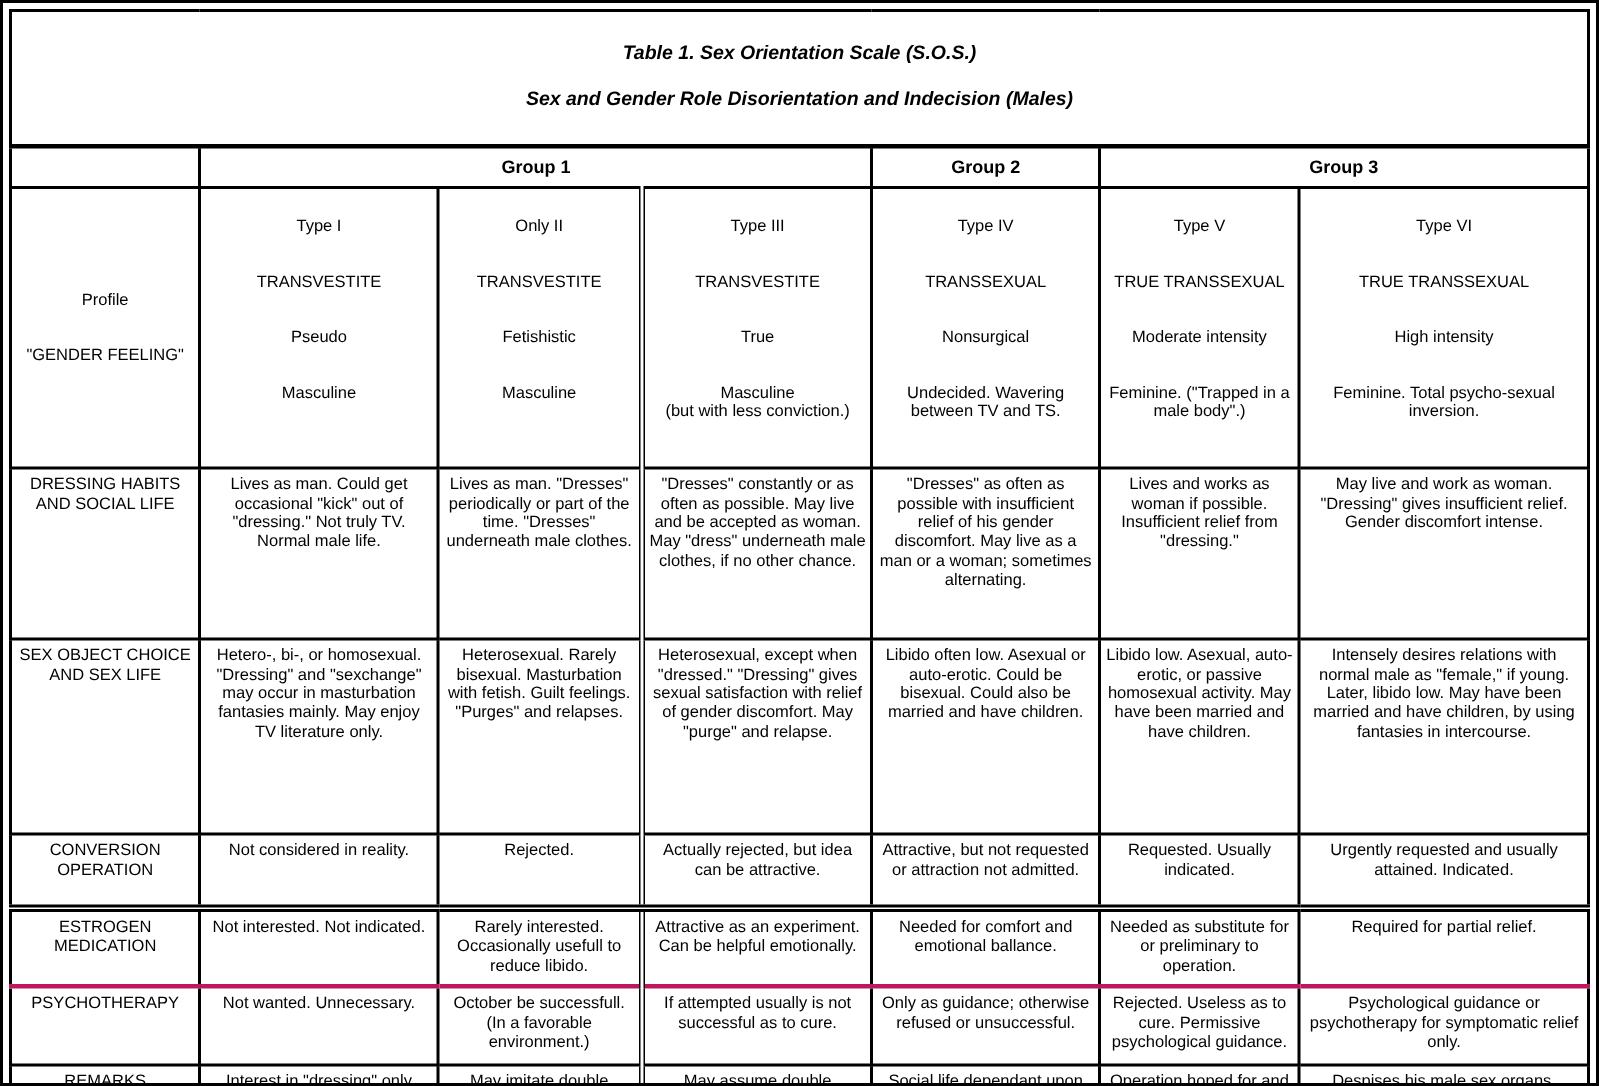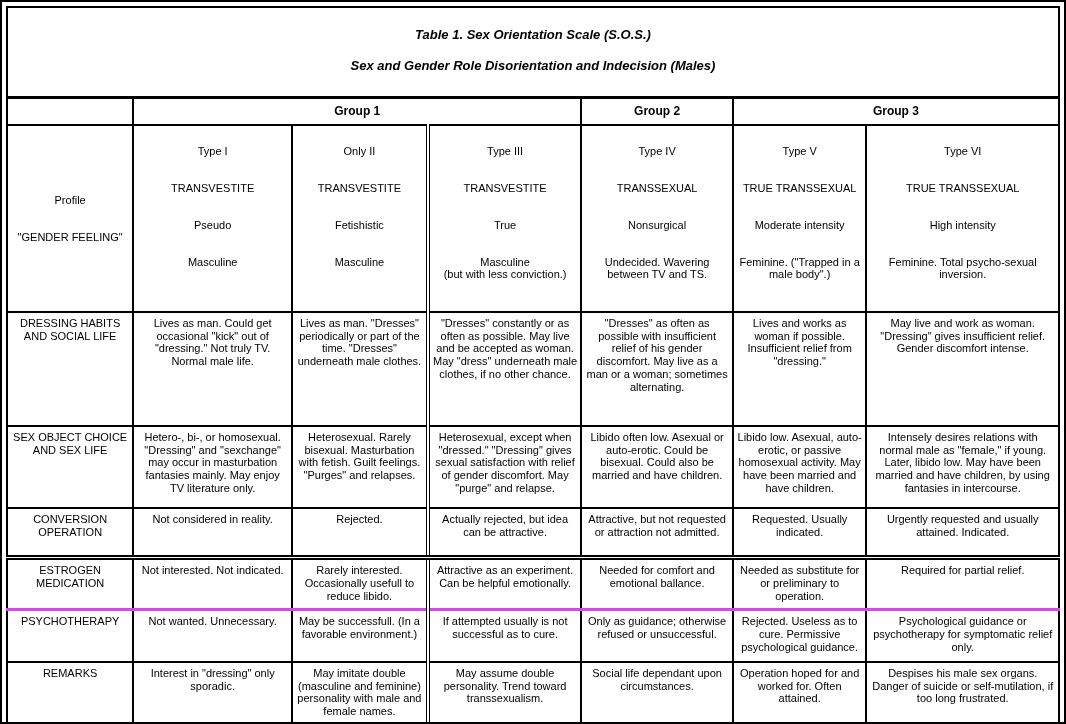--- a/index.html
+++ b/index.html
@@ -30,21 +30,21 @@
   .pcell { padding:6px 5px; }
   .pcell > div { margin:0 0 11px 0; }
   .pcell .tname { margin-bottom:12px;text-align:center; }
   .plabel { vertical-align:middle;text-align:center; }
   .plabel > div { margin:6px 0; }
   
   .lbl { font-size:11px; }
   
   tr.kinsey td { border-top:3px solid #000; border-bottom:3px solid #000; vertical-align:middle; padding:2px 3px; }
   tr.conversion td { border-bottom:5px double #000;text-align:center; }
-  tr.estrogen td { border-bottom:3px solid #d946ef; }
+  tr.estrogen td { border-bottom:3px solid #be185d; }
   tr.remarks td { border-bottom:3px solid #000; }
 </style>
 </head>
 <body>
 
 <div class="page">
   <table class="sos">
     <colgroup>
       <col style="width:12.0%">
       <col style="width:15.1%">
@@ -117,21 +117,21 @@
     <tr style="height:114px">
       <td class="lbl">DRESSING HABITS AND SOCIAL LIFE</td>
       <td>Lives as man. Could get occasional "kick" out of "dressing." Not truly TV. Normal male life.</td>
       <td>Lives as man. "Dresses" periodically or part of the time. "Dresses" underneath male clothes.</td>
       <td class="dbl">"Dresses" constantly or as often as possible. May live and be accepted as woman. May "dress" underneath male clothes, if no other chance.</td>
       <td>"Dresses" as often as possible with insufficient relief of his gender discomfort. May live as a man or a woman; sometimes alternating.</td>
       <td>Lives and works as woman if possible. Insufficient relief from "dressing."</td>
       <td>May live and work as woman. "Dressing" gives insufficient relief. Gender discomfort intense.</td>
     </tr>
 
-    <tr style="height:82px">
+    <tr style="height:130px">
       <td class="lbl">SEX OBJECT CHOICE AND SEX LIFE</td>
       <td>Hetero-, bi-, or homosexual. "Dressing" and "sexchange" may occur in masturbation fantasies mainly. May enjoy TV literature only.</td>
       <td>Heterosexual. Rarely bisexual. Masturbation with fetish. Guilt feelings. "Purges" and relapses.</td>
       <td class="dbl">Heterosexual, except when "dressed." "Dressing" gives sexual satisfaction with relief of gender discomfort. May "purge" and relapse.</td>
       <td>Libido often low. Asexual or auto-erotic. Could be bisexual. Could also be married and have children.</td>
       <td>Libido low. Asexual, auto-erotic, or passive homosexual activity. May have been married and have children.</td>
       <td>Intensely desires relations with normal male as "female," if young. Later, libido low. May have been married and have children, by using fantasies in intercourse.</td>
     </tr>
 
 
@@ -151,21 +151,21 @@
       <td>Rarely interested. Occasionally usefull to reduce libido.</td>
       <td class="dbl">Attractive as an experiment. Can be helpful emotionally.</td>
       <td>Needed for comfort and emotional ballance.</td>
       <td>Needed as substitute for or preliminary to operation.</td>
       <td>Required for partial relief.</td>
     </tr>
 
     <tr style="height:52px">
       <td class="lbl">PSYCHOTHERAPY</td>
       <td>Not wanted. Unnecessary.</td>
-      <td>May be successfull. (In a favorable environment.)</td>
+      <td>October be successfull. (In a favorable environment.)</td>
       <td class="dbl">If attempted usually is not successful as to cure.</td>
       <td>Only as guidance; otherwise refused or unsuccessful.</td>
       <td>Rejected. Useless as to cure. Permissive psychological guidance.</td>
       <td>Psychological guidance or psychotherapy for symptomatic relief only.</td>
     </tr>
 
     <tr class="remarks" style="height:82px">
       <td class="lbl">REMARKS</td>
       <td>Interest in "dressing" only sporadic.</td>
       <td>May imitate double (masculine and feminine) personality with male and female names.</td>

